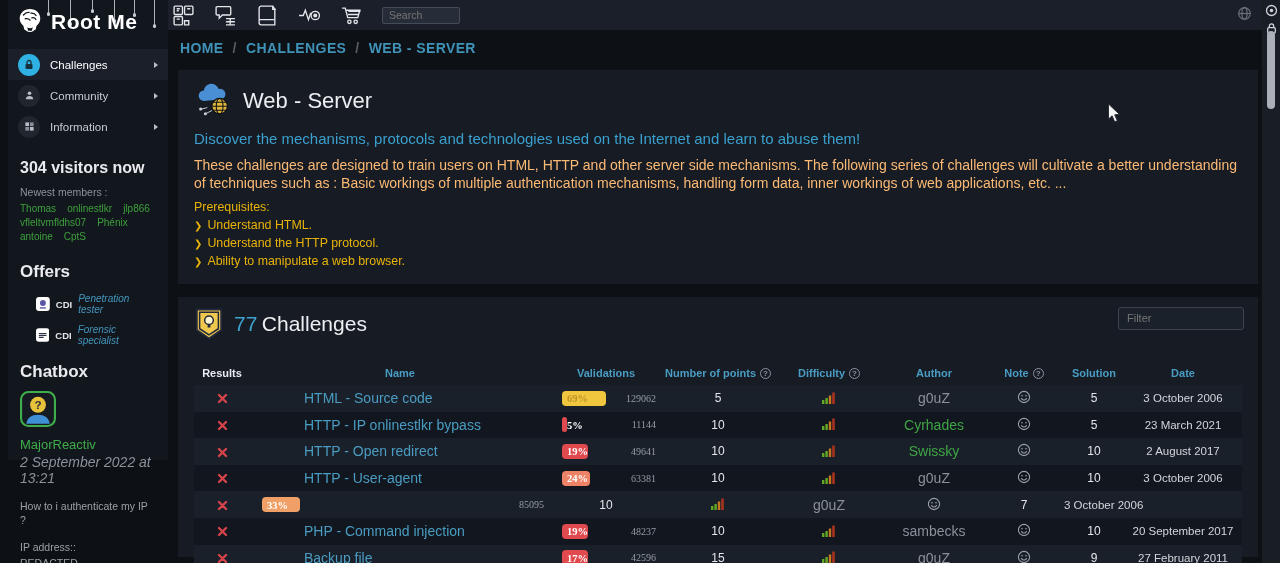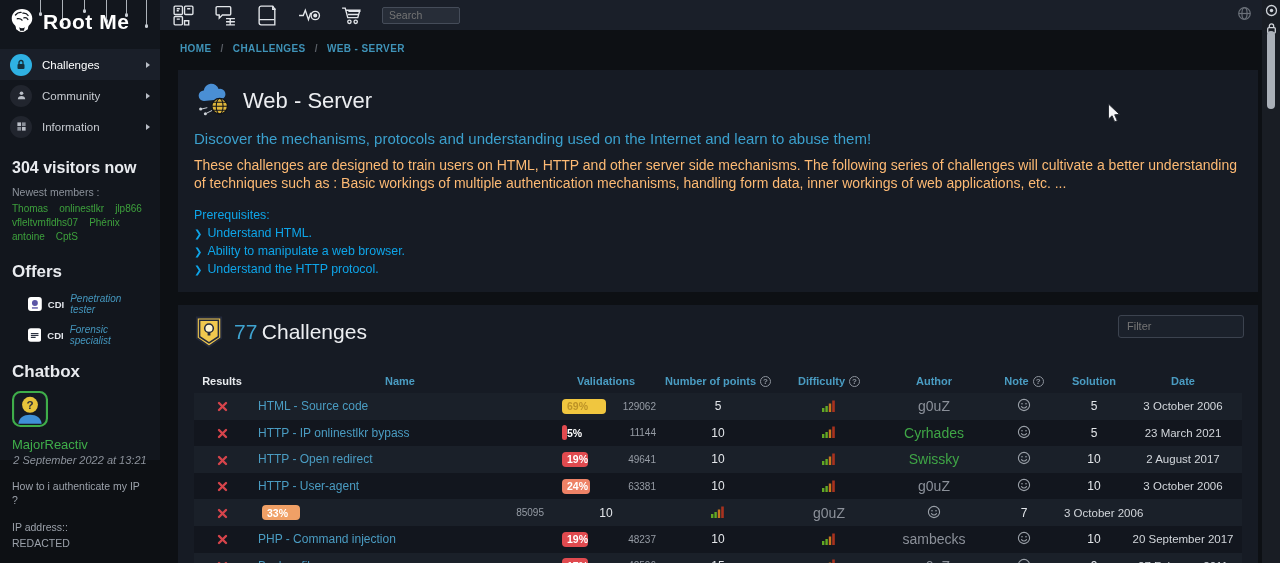--- a/index.html
+++ b/index.html
@@ -1,21 +1,21 @@
 <!DOCTYPE html>
 <html><head>
 <meta charset="utf-8">
 <style>
   * { margin:0; padding:0; box-sizing:border-box; }
   html,body { width:1280px; height:563px; overflow:hidden; background:#0d1014;
     font-family:"Liberation Sans",sans-serif; position:relative; }
   a { text-decoration:none; cursor:pointer; }
 
   
-  .sidebar { position:absolute; left:0; top:0; width:160px; height:460px; background:#12161d; z-index:3; }
+  .sidebar { position:absolute; left:8px; top:0; width:160px; height:460px; background:#12161d; z-index:3; }
   .logo { display:flex; align-items:center; gap:7px; padding:7px 8px 4px 8px; position:relative; }
   .logo-text { color:#fff; font-size:21px; font-weight:bold; letter-spacing:.5px; }
   .strings span { position:absolute; top:0; width:1px; background:#c9ced5; opacity:.85; }
   .strings i { position:absolute; width:3px; height:4px; background:#c9ced5; border-radius:2px; }
   .menu { margin-top:8px; }
   .menu-item { display:flex; align-items:center; height:31px; padding:0 10px; color:#c6cad0;
     font-size:11.5px; cursor:pointer; }
   .menu-item.active { background:#1a1f29; color:#fff; }
   .mi-icon { width:22px; height:22px; border-radius:50%; background:#21252e; display:flex;
     align-items:center; justify-content:center; margin-right:10px; flex:none; }
@@ -26,50 +26,50 @@
   .h-visitors { color:#e9ebef; font-size:16px; font-weight:bold; margin:17px 0 9px; }
   .lbl-newest { color:#8c929b; font-size:10.5px; margin-bottom:5px; }
   .members { display:flex; flex-wrap:wrap; column-gap:11px; row-gap:3px; }
   .members a { color:#3da03c; font-size:10px; }
   .h-offers { color:#e9ebef; font-size:17px; font-weight:bold; margin:20px 0 11px; }
   .offer { display:flex; align-items:center; gap:6px; margin-bottom:9px;padding-left:16px; }
   .offer b { color:#e2e5ea; font-size:9.5px; }
   .offer a { color:#4496bd; font-size:10px;font-style:italic; }
   .h-chat { color:#e9ebef; font-size:17px; font-weight:bold; margin:16px 0 9px; }
   .chat-user { display:block; color:#3fae4a; font-size:13px; margin:6px 0 2px; }
-  .chat-time { color:#8c929b; font-size:11px; font-style:italic;text-align:center; }
+  .chat-time { color:#8c929b; font-size:14px; font-style:italic; }
   .chat-msg { color:#9ba1aa; font-size:10.5px; line-height:1.35; margin-top:13px; }
   .chat-msg div { margin-top:1px; }
 
   
   .topbar { position:absolute; left:160px; top:0; width:1102px; height:30px; background:#1a1f29;
     display:flex; align-items:center; gap:19px; padding-left:12px; z-index:2; }
   .tbi { width:23px; height:23px; display:block; cursor:pointer; }
   .search { width:78px; height:17px; background:#272d38; border:1px solid #454c59; border-radius:2px;
     color:#cfd3d9; font-size:10.5px; padding:0 6px; outline:none; font-family:inherit; }
   .globe-wrap { margin-left:auto; margin-right:10px; opacity:.75; }
 
   
   .rail { position:absolute; right:0; top:0; width:18px; height:563px; background:#191d24; z-index:4;
     display:flex; flex-direction:column; align-items:center; padding-top:4px; gap:5px; }
   .thumb { position:absolute; top:31px; left:5px; width:8px; height:78px; background:#aab0b8; border-radius:4px; }
 
   
   .breadcrumb { position:absolute; left:160px; top:30px; width:1102px; height:36px; display:flex;
-    align-items:center; gap:9px; padding-left:20px; font-size:10px; font-weight:bold; letter-spacing:.4px; }
+    align-items:center; gap:9px; padding-left:20px; font-size:14px; font-weight:bold; letter-spacing:.4px; }
   .breadcrumb a { color:#3f93b8; }
   .bc-sep { color:#5a5f66; }
   .main { position:absolute; left:160px; top:66px; width:1102px; height:497px; padding:4px 4px 0 18px; }
   .panel { background:#161b24; }
   .panel1 { padding:12px 16px 16px; }
   .p1-head { display:flex; align-items:center; gap:11px; }
   .page-title { color:#eceef1; font-size:22px; font-weight:normal; }
   .subtitle { color:#3ba0cd; font-size:15px; margin-top:11px; }
   .desc { color:#fdba74; font-size:14px; line-height:1.32; margin-top:9px; }
-  .prereq { margin-top:15px; color:#0ea5e9; font-size:12.4px; }
+  .prereq { margin-top:7px; color:#eab308; font-size:12.4px; }
   .prereq li { list-style:none; margin-top:4px; }
   .prereq .bullet { margin-right:5px; font-size:10px; }
   .panel2 { margin-top:13px; position:relative; padding:10px 16px 0; height:260px; }
   .p2-head { display:flex; align-items:center; gap:10px; }
   .ch-count { color:#3fa3cf; font-size:21px; }
   .ch-suffix { color:#eceef1; font-size:21px; }
   .filter { position:absolute; right:14px; top:10px; width:126px; height:23px; background:#1b212b;
     border:1px solid #3c434f; border-radius:3px; color:#cfd3d9; padding:0 8px; font-size:11px;
     outline:none; font-family:inherit; }
   .grid { display:grid; grid-template-columns:56px 300px 112px 112px 110px 100px 80px 60px 1fr;
@@ -79,22 +79,22 @@
   .th.first { color:#e8ebee; }
   .th-help { display:inline-flex; width:11px; height:11px; border:1px solid #8d939c; border-radius:50%;
     color:#8d939c; font-size:8px; align-items:center; justify-content:center; margin-left:4px;
     vertical-align:1px; cursor:pointer; }
   .trow { height:26.6px; font-size:11.5px; }
   .trow.odd { background:#1a2029; }
   .trow.even { background:#12161e; }
   .c { text-align:center; }
   .c-result svg { display:inline-block; vertical-align:middle; }
   .c-name { text-align:left; padding-left:8px; }
-  .c-name a { color:#4a9cc2; font-size:12px; }
-  .c-valid { display:flex; align-items:center; padding-left:12px; text-align:left; }
+  .c-name a { color:#4a9cc2; font-size:14px;margin-left:46px; }
+  .c-valid { display:flex; align-items:center; padding-left:12px; text-align:left;font-family:Liberation Serif, serif; }
   .badge { position:relative; height:15px; border-radius:4px; flex:none; }
   .badge-txt { position:absolute; left:5px; top:50%; transform:translateY(-50%); font-size:10.5px;
     font-weight:bold; white-space:nowrap; }
   .vcount { margin-left:auto; padding-right:6px; color:#969ca5; font-size:10px; }
   .c-points,.c-sol { color:#e3e6ea; font-size:12px; }
   .c-author a { font-size:14px; }
   .c-date { color:#d2d6db; font-size:11.5px; white-space:nowrap; }
 
   .cursor { position:absolute; left:1107px; top:103px; z-index:9; pointer-events:none; }
 </style>
@@ -287,28 +287,28 @@
         <path d="M10.5 19.5a5.5 5.5 0 0 1-.2-11 8 8 0 0 1 15.6-1.6A5.5 5.5 0 0 1 29 17.8z" fill="#4a8fd4"></path>
         <circle cx="27" cy="25" r="8.2" fill="#dfb63a" stroke="#10131a" stroke-width="1.4"></circle>
         <ellipse cx="27" cy="25" rx="3.6" ry="8.2" fill="none" stroke="#10131a" stroke-width="1.1"></ellipse>
         <path d="M19 25h16M20.2 20.8h13.6M20.2 29.2h13.6" stroke="#10131a" stroke-width="1.1" fill="none"></path>
         <circle cx="7" cy="28" r="1.6" fill="#cfd4da"></circle>
           <circle cx="12" cy="33" r="1.6" fill="#cfd4da"></circle>
         <path d="M8 28l6-1.5M13 32.5l6-3" stroke="#cfd4da" stroke-width="1" fill="none"></path>
       </svg>
       <span class="page-title">Web - Server</span>
     </div>
-    <div class="subtitle">Discover the mechanisms, protocols and understanding used on the Internet and learn to abuse them!</div>
+    <div class="subtitle">Discover the mechanisms, protocols and technologies used on the Internet and learn to abuse them!</div>
     <div class="desc">These challenges are designed to train users on HTML, HTTP and other server side mechanisms. The following series of challenges will cultivate a better understanding of techniques such as : Basic workings of multiple authentication mechanisms, handling form data, inner workings of web applications, etc. ...</div>
     <div class="prereq">
       <div>Prerequisites:</div>
       <ul id="prereq-list">
           <li><span class="bullet">❯</span><span class="pq-txt">Understand HTML.</span></li>
+          <li><span class="bullet">❯</span><span class="pq-txt">Understand the HTTP protocol.</span></li>
           <li><span class="bullet">❯</span><span class="pq-txt">Ability to manipulate a web browser.</span></li>
-          <li><span class="bullet">❯</span><span class="pq-txt">Understand the HTTP protocol.</span></li>
         </ul>
     </div>
   </div>
 
   <div class="panel panel2">
     <div class="p2-head">
       <svg width="30" height="35" viewBox="0 0 32 36">
         <path d="M3 2h26v22L16 33 3 24z" fill="#f0c84e" stroke="#23293a" stroke-width="2"></path>
         <path d="M6 5h20v17.5L16 29 6 22.5z" fill="none" stroke="#23293a" stroke-width="1.6"></path>
         <circle cx="16" cy="13.5" r="4.6" fill="#fdf4cf" stroke="#23293a" stroke-width="1.6"></circle>

